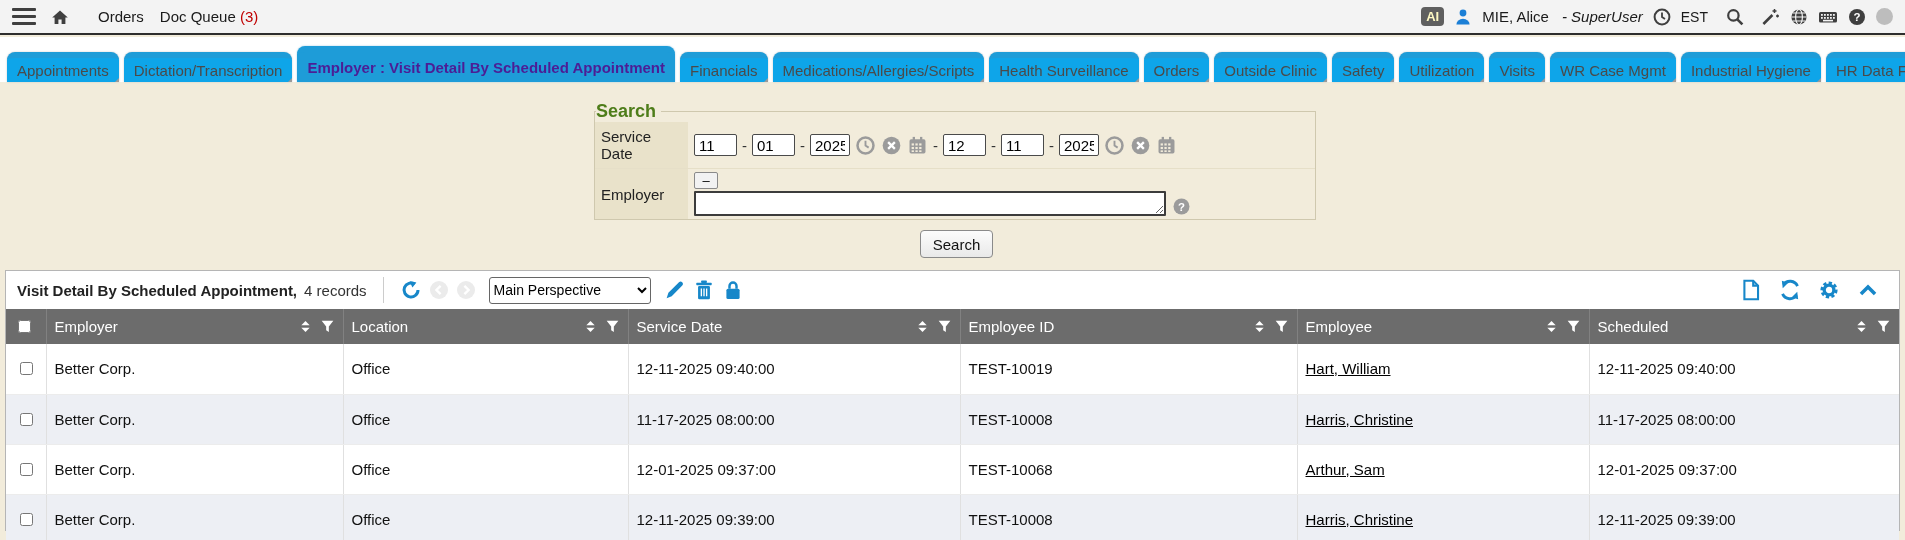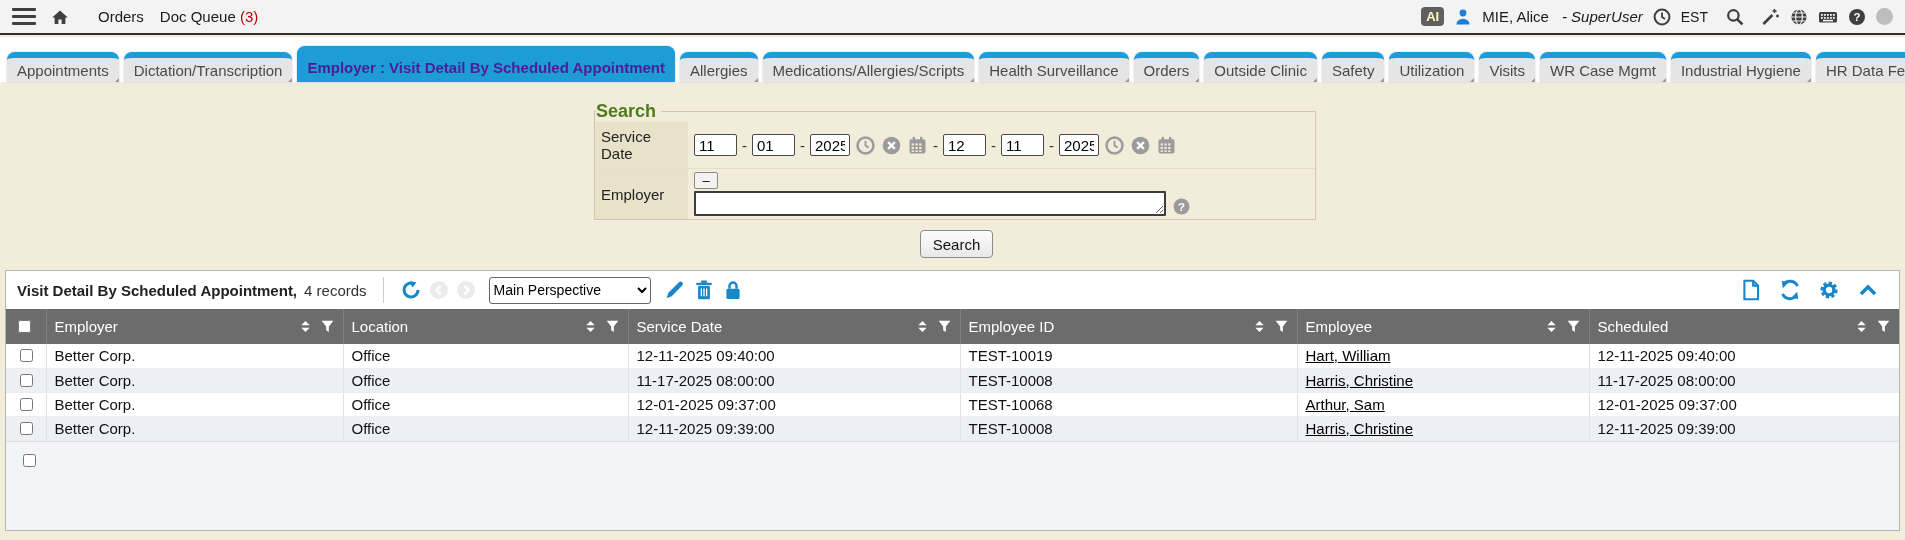--- a/index.html
+++ b/index.html
@@ -30,21 +30,21 @@
   .tb-icon { width:20px; height:20px; display:block; }
   .status-dot { width:17px; height:17px; border-radius:50%; background:#bdbdbd; }
 
   
   .tabbar {
     position:absolute; top:37px; left:0; right:0; height:45px;
     background:#ffffff; display:flex; align-items:flex-end; padding:0 7px;
   }
   .tab {
     display:flex; align-items:center; height:30px;
-    border-top:6px solid #1e9cd8; background:#e5e5e5;
+    border-top:6px solid #1e9cd8; background:#0ea5e9;
     border-radius:8px 8px 0 0; padding:0 10px; margin-right:5px;
     font-size:15px; color:#4a4a4a; white-space:nowrap; cursor:pointer;
     box-shadow:0 0 2px #c4c4c4; position:relative;
   }
   .tab::after {
     content:""; position:absolute; right:0; bottom:0;
     border-left:4px solid transparent; border-bottom:4px solid #9a9a9a;
   }
   .tab.active {
     background:#1e9cd8; color:#4c1d95; font-weight:bold; height:36px;
@@ -108,21 +108,21 @@
   table.grid { width:100%; border-collapse:collapse; table-layout:fixed; font-size:15px; }
   .grid thead th {
     background:#6c6c6c; color:#fff; font-weight:normal; height:35px;
     padding:0 8px; border-right:1px solid #818181; text-align:left;
   }
   .grid thead th:last-child { border-right:none; }
   .hdr { display:flex; align-items:center; justify-content:space-between; }
   .hdr-icons { display:flex; align-items:center; gap:7px; }
   .hdr-icons svg { width:15px; height:15px; display:block; cursor:pointer; }
   .grid tbody td {
-    height:24px; padding:0 8px; border-right:1px solid #e0e0e0; border-bottom:1px solid #ececec;
+    height:50px; padding:0 8px; border-right:1px solid #e0e0e0; border-bottom:1px solid #ececec;
     color:#111; overflow:hidden; white-space:nowrap;
   }
   .grid tbody td:last-child { border-right:none; }
   tr.row-odd  { background:#ffffff; }
   tr.row-even { background:#edeff4; }
   .cb-cell { text-align:center; }
   .emp-link { color:#000; text-decoration:underline; cursor:pointer; }
   .grid-footer { flex:1; background:#f3f4f8; border-top:1px solid #e0e0e0; padding:9px 0 0 13px; }
 </style>
 </head>
@@ -196,21 +196,21 @@
   <div class="tab">
       <span>Appointments</span>
     </div>
   <div class="tab">
       <span>Dictation/Transcription</span>
     </div>
   <div class="tab active">
       <span>Employer : Visit Detail By Scheduled Appointment</span>
     </div>
   <div class="tab">
-      <span>Allergies</span>
+      <span>Financials</span>
     </div>
   <div class="tab">
       <span>Medications/Allergies/Scripts</span>
     </div>
   <div class="tab">
       <span>Health Surveillance</span>
     </div>
   <div class="tab">
       <span>Orders</span>
     </div>

